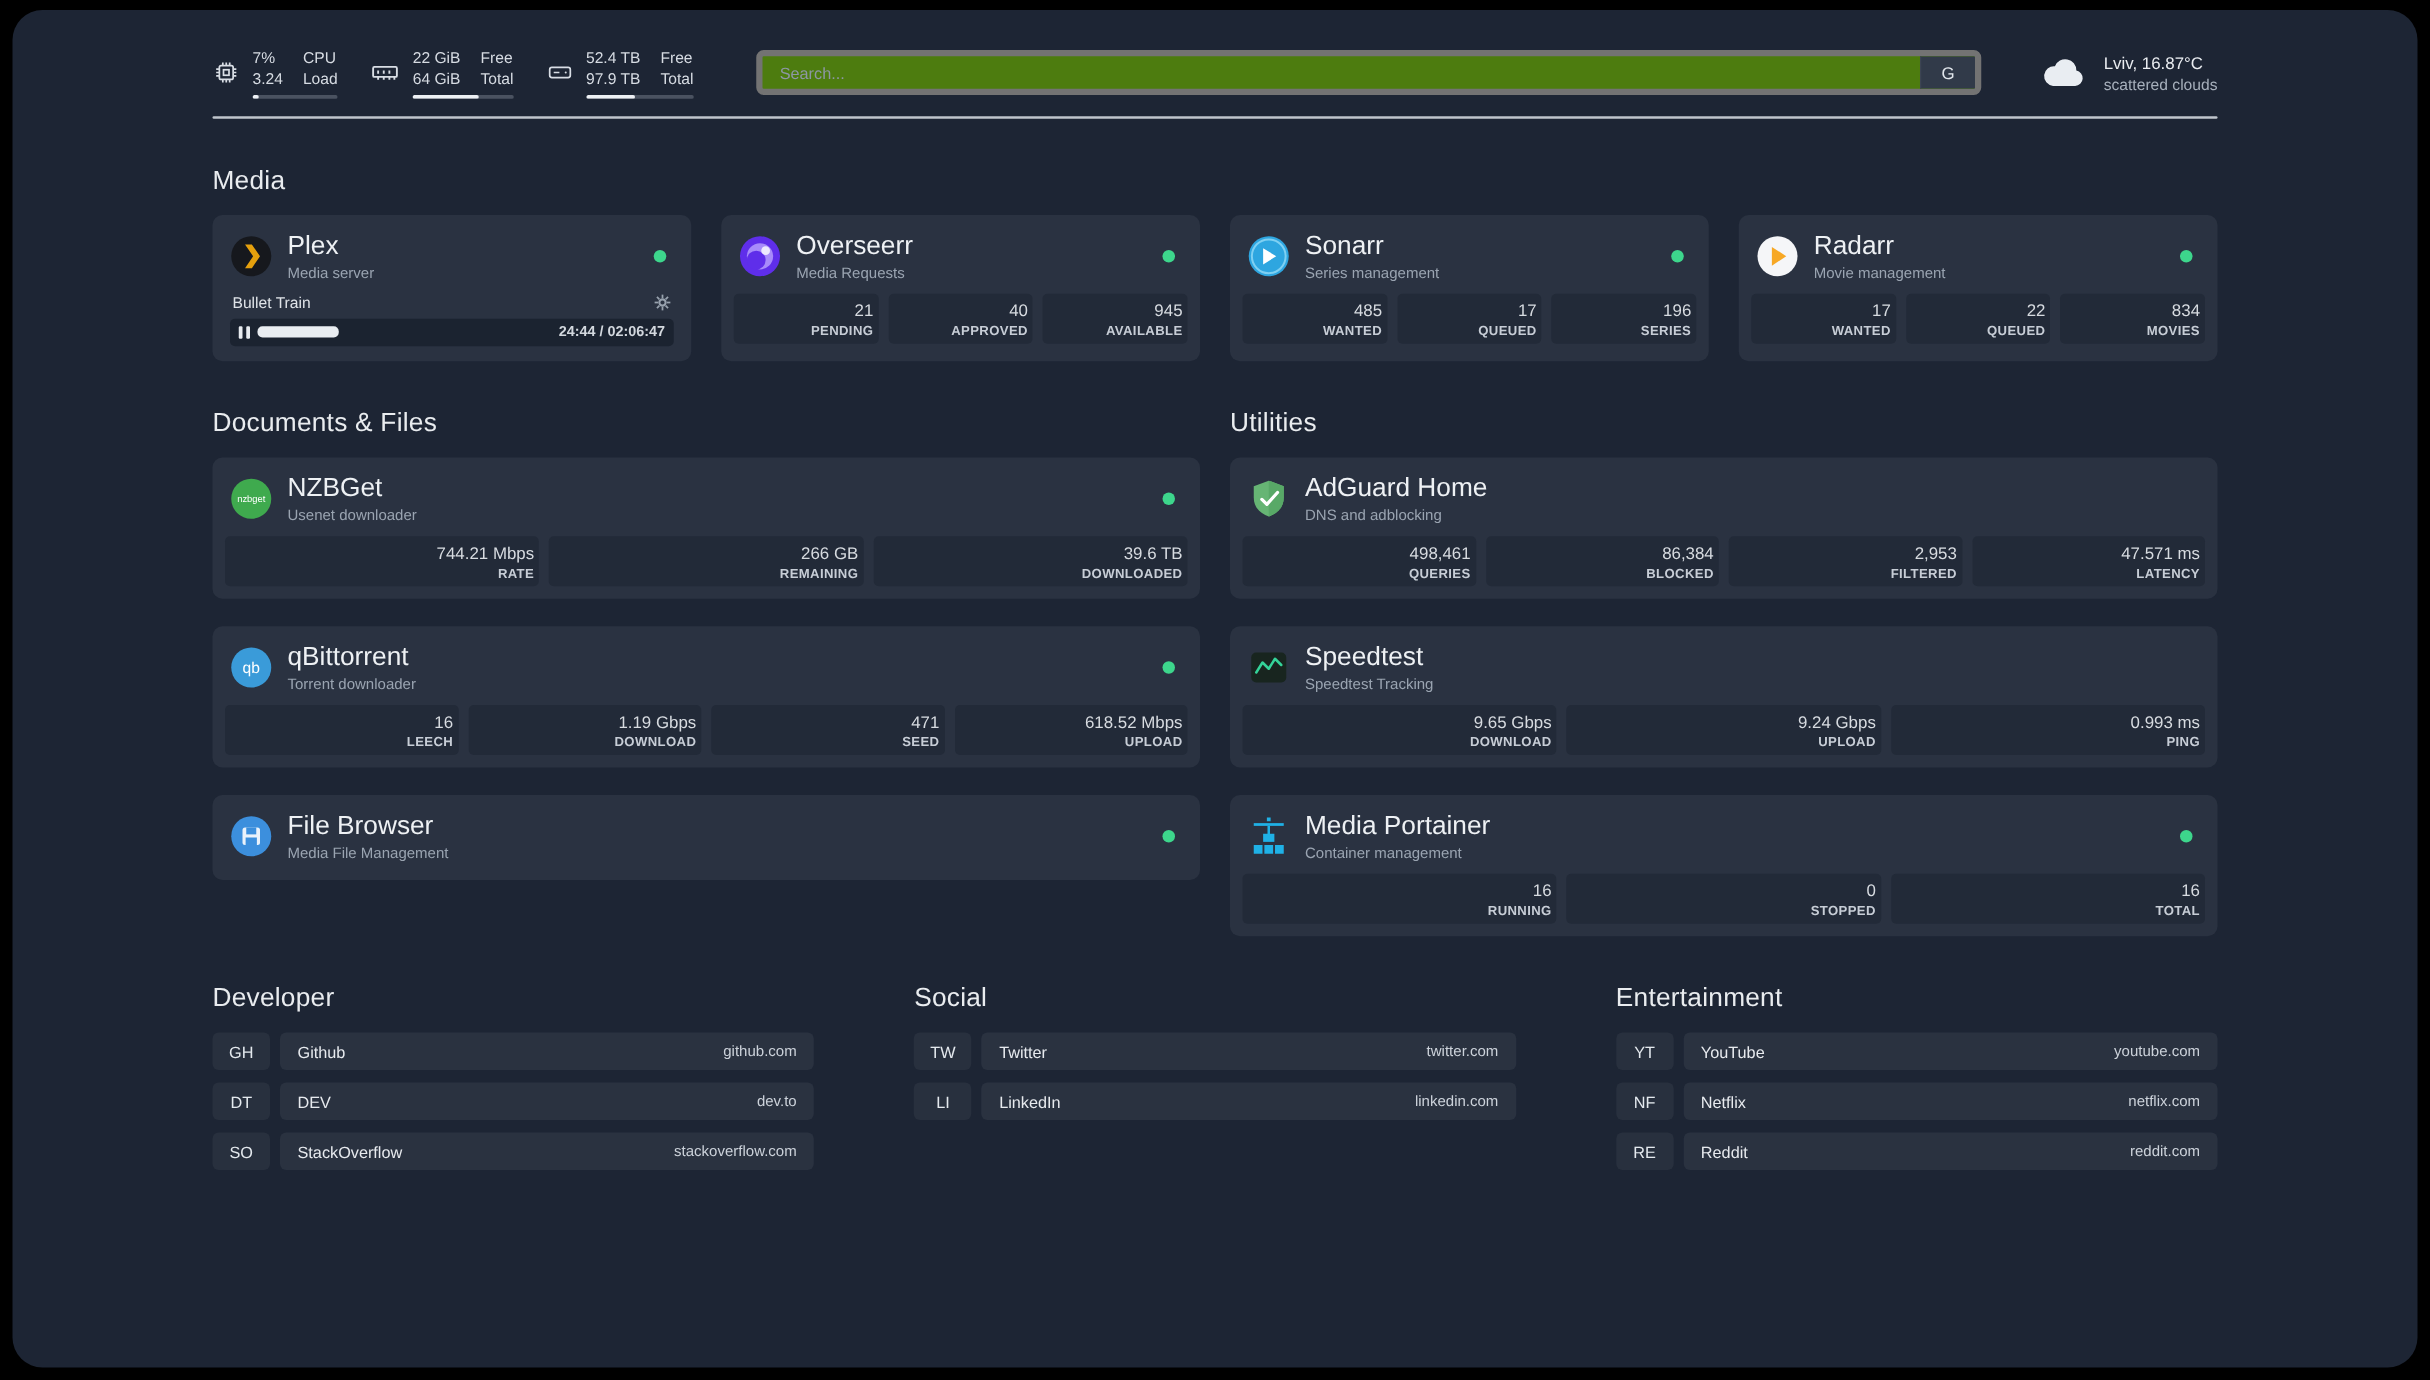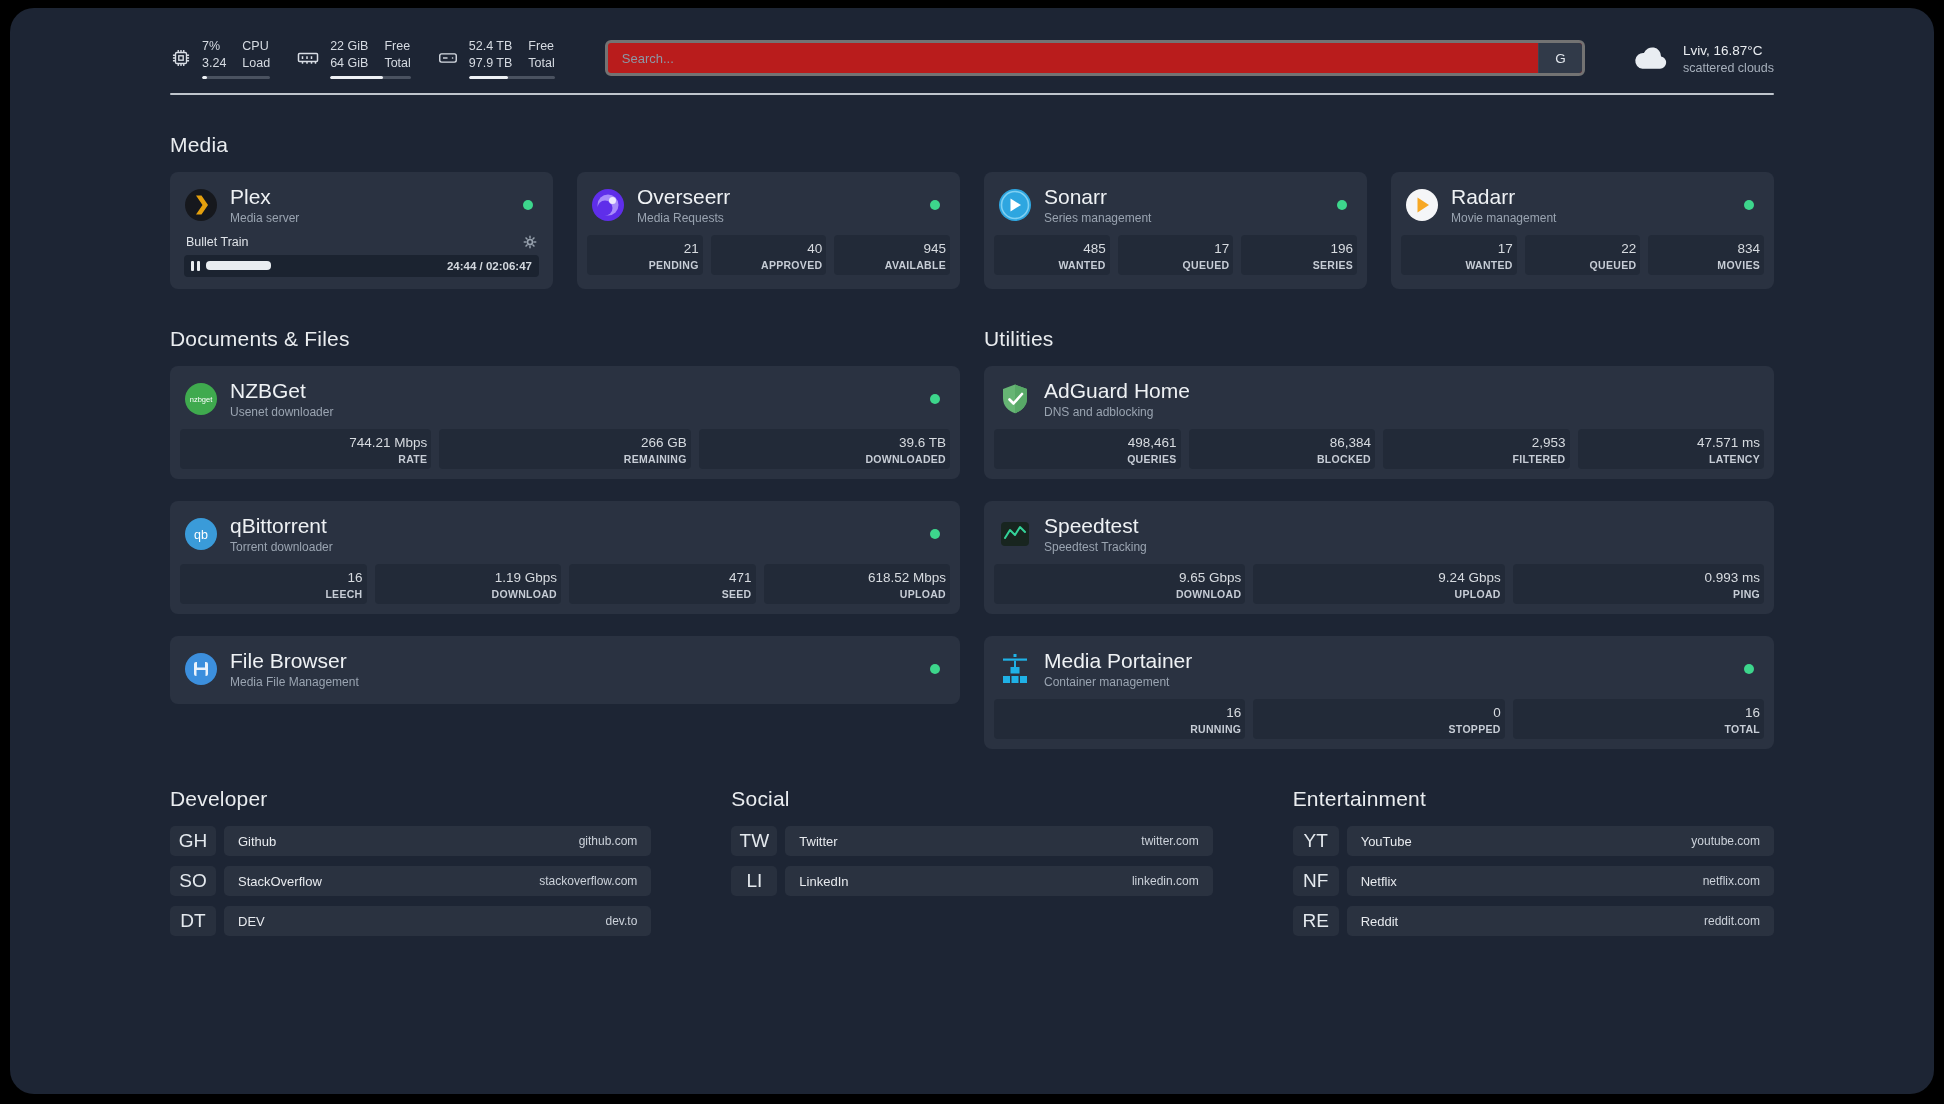--- a/index.html
+++ b/index.html
@@ -9,21 +9,21 @@
          border-radius:24px; padding:26px 160px 0; }
 
   
   .topbar { display:flex; align-items:center; margin-top:4px; }
   .res { display:flex; align-items:center; gap:10px; margin-right:26px; }
   .res-cols { display:flex; gap:16px; }
   .res-col { display:flex; flex-direction:column; font-size:12.5px; line-height:1.35; color:#d6dbe2; }
   .res-bar { height:3px; background:#4a5260; border-radius:2px; margin-top:4px; overflow:hidden; }
   .res-fill { height:100%; background:#edf0f4; border-radius:2px; }
   .searchwrap { flex:1; margin:0 46px 0 24px; }
-  .search { display:flex; height:36px; background:#b91c1c; border:3px solid #737373; border-radius:6px; overflow:hidden;justify-content:flex-end; }
+  .search { display:flex; height:36px; background:#4d7c0f; border:5px solid #737373; border-radius:6px; overflow:hidden;justify-content:flex-end; }
   .search input { flex:1; background:transparent; border:0; outline:none; color:#dfe4ea; padding:0 14px; font-size:13px; }
   .search input::placeholder { color:#8d97a5; }
   .gbtn { width:44px; background:#313a49; border-left:1px solid #3c4453; color:#e2e7ed;
           display:flex; align-items:center; justify-content:center; font-size:13.5px; cursor:pointer; }
   .weather { display:flex; align-items:center; gap:12px; }
   .weather-loc { font-size:13.5px; color:#eaedf1; line-height:1.4; }
   .weather-cond { font-size:12.5px; color:#a6afbb; }
   .divider { margin-top:14px; height:2px; background:rgba(233,237,242,.8); border-radius:1px; }
 
   
@@ -52,21 +52,21 @@
   .pause { display:flex; gap:3px; cursor:pointer; }
   .pause span { width:3px; height:10px; background:#e8ecf0; border-radius:1px; }
   .pfill { height:9px; background:#e9edf1; border-radius:4px; }
   .sp { flex:1; }
   .ptime { font-size:11.5px; color:#d3d8de; white-space:nowrap; }
 
   
   .bm-grid { display:grid; grid-template-columns:repeat(3,1fr); column-gap:80px; align-items:start; }
   .bm-row { display:flex; gap:8px; height:30px; margin-bottom:10px; cursor:pointer; }
   .bm-abbr { width:46px; background:rgba(255,255,255,.05); border-radius:5px; display:flex; align-items:center;
-             justify-content:center; font-size:19px; color:#e4e9ee; flex:none; }
+             justify-content:center; font-size:13px; color:#e4e9ee; flex:none; }
   .bm-bar { flex:1; background:#2a3240; border-radius:5px; display:flex; align-items:center;
             justify-content:space-between; padding:0 14px; }
   .bm-name { font-size:13px; color:#e7eaee; }
   .bm-domain { font-size:12px; color:#ccd2da; }
 </style>
 </head>
 <body>
 
 <div class="frame">
 <div class="app">
@@ -509,33 +509,33 @@
     <div>
       <h2 class="section-title">Developer</h2>
       <div class="bm-row">
         <div class="bm-abbr">GH</div>
         <div class="bm-bar">
           <span class="bm-name">Github</span>
           <span class="bm-domain">github.com</span>
         </div>
       </div>
       <div class="bm-row">
+        <div class="bm-abbr">DT</div>
+        <div class="bm-bar">
+          <span class="bm-name">DEV</span>
+          <span class="bm-domain">dev.to</span>
+        </div>
+      </div>
+      <div class="bm-row">
         <div class="bm-abbr">SO</div>
         <div class="bm-bar">
           <span class="bm-name">StackOverflow</span>
           <span class="bm-domain">stackoverflow.com</span>
         </div>
       </div>
-      <div class="bm-row">
-        <div class="bm-abbr">DT</div>
-        <div class="bm-bar">
-          <span class="bm-name">DEV</span>
-          <span class="bm-domain">dev.to</span>
-        </div>
-      </div>
     </div>
 
     <div>
       <h2 class="section-title">Social</h2>
       <div class="bm-row">
         <div class="bm-abbr">TW</div>
         <div class="bm-bar">
           <span class="bm-name">Twitter</span>
           <span class="bm-domain">twitter.com</span>
         </div>

